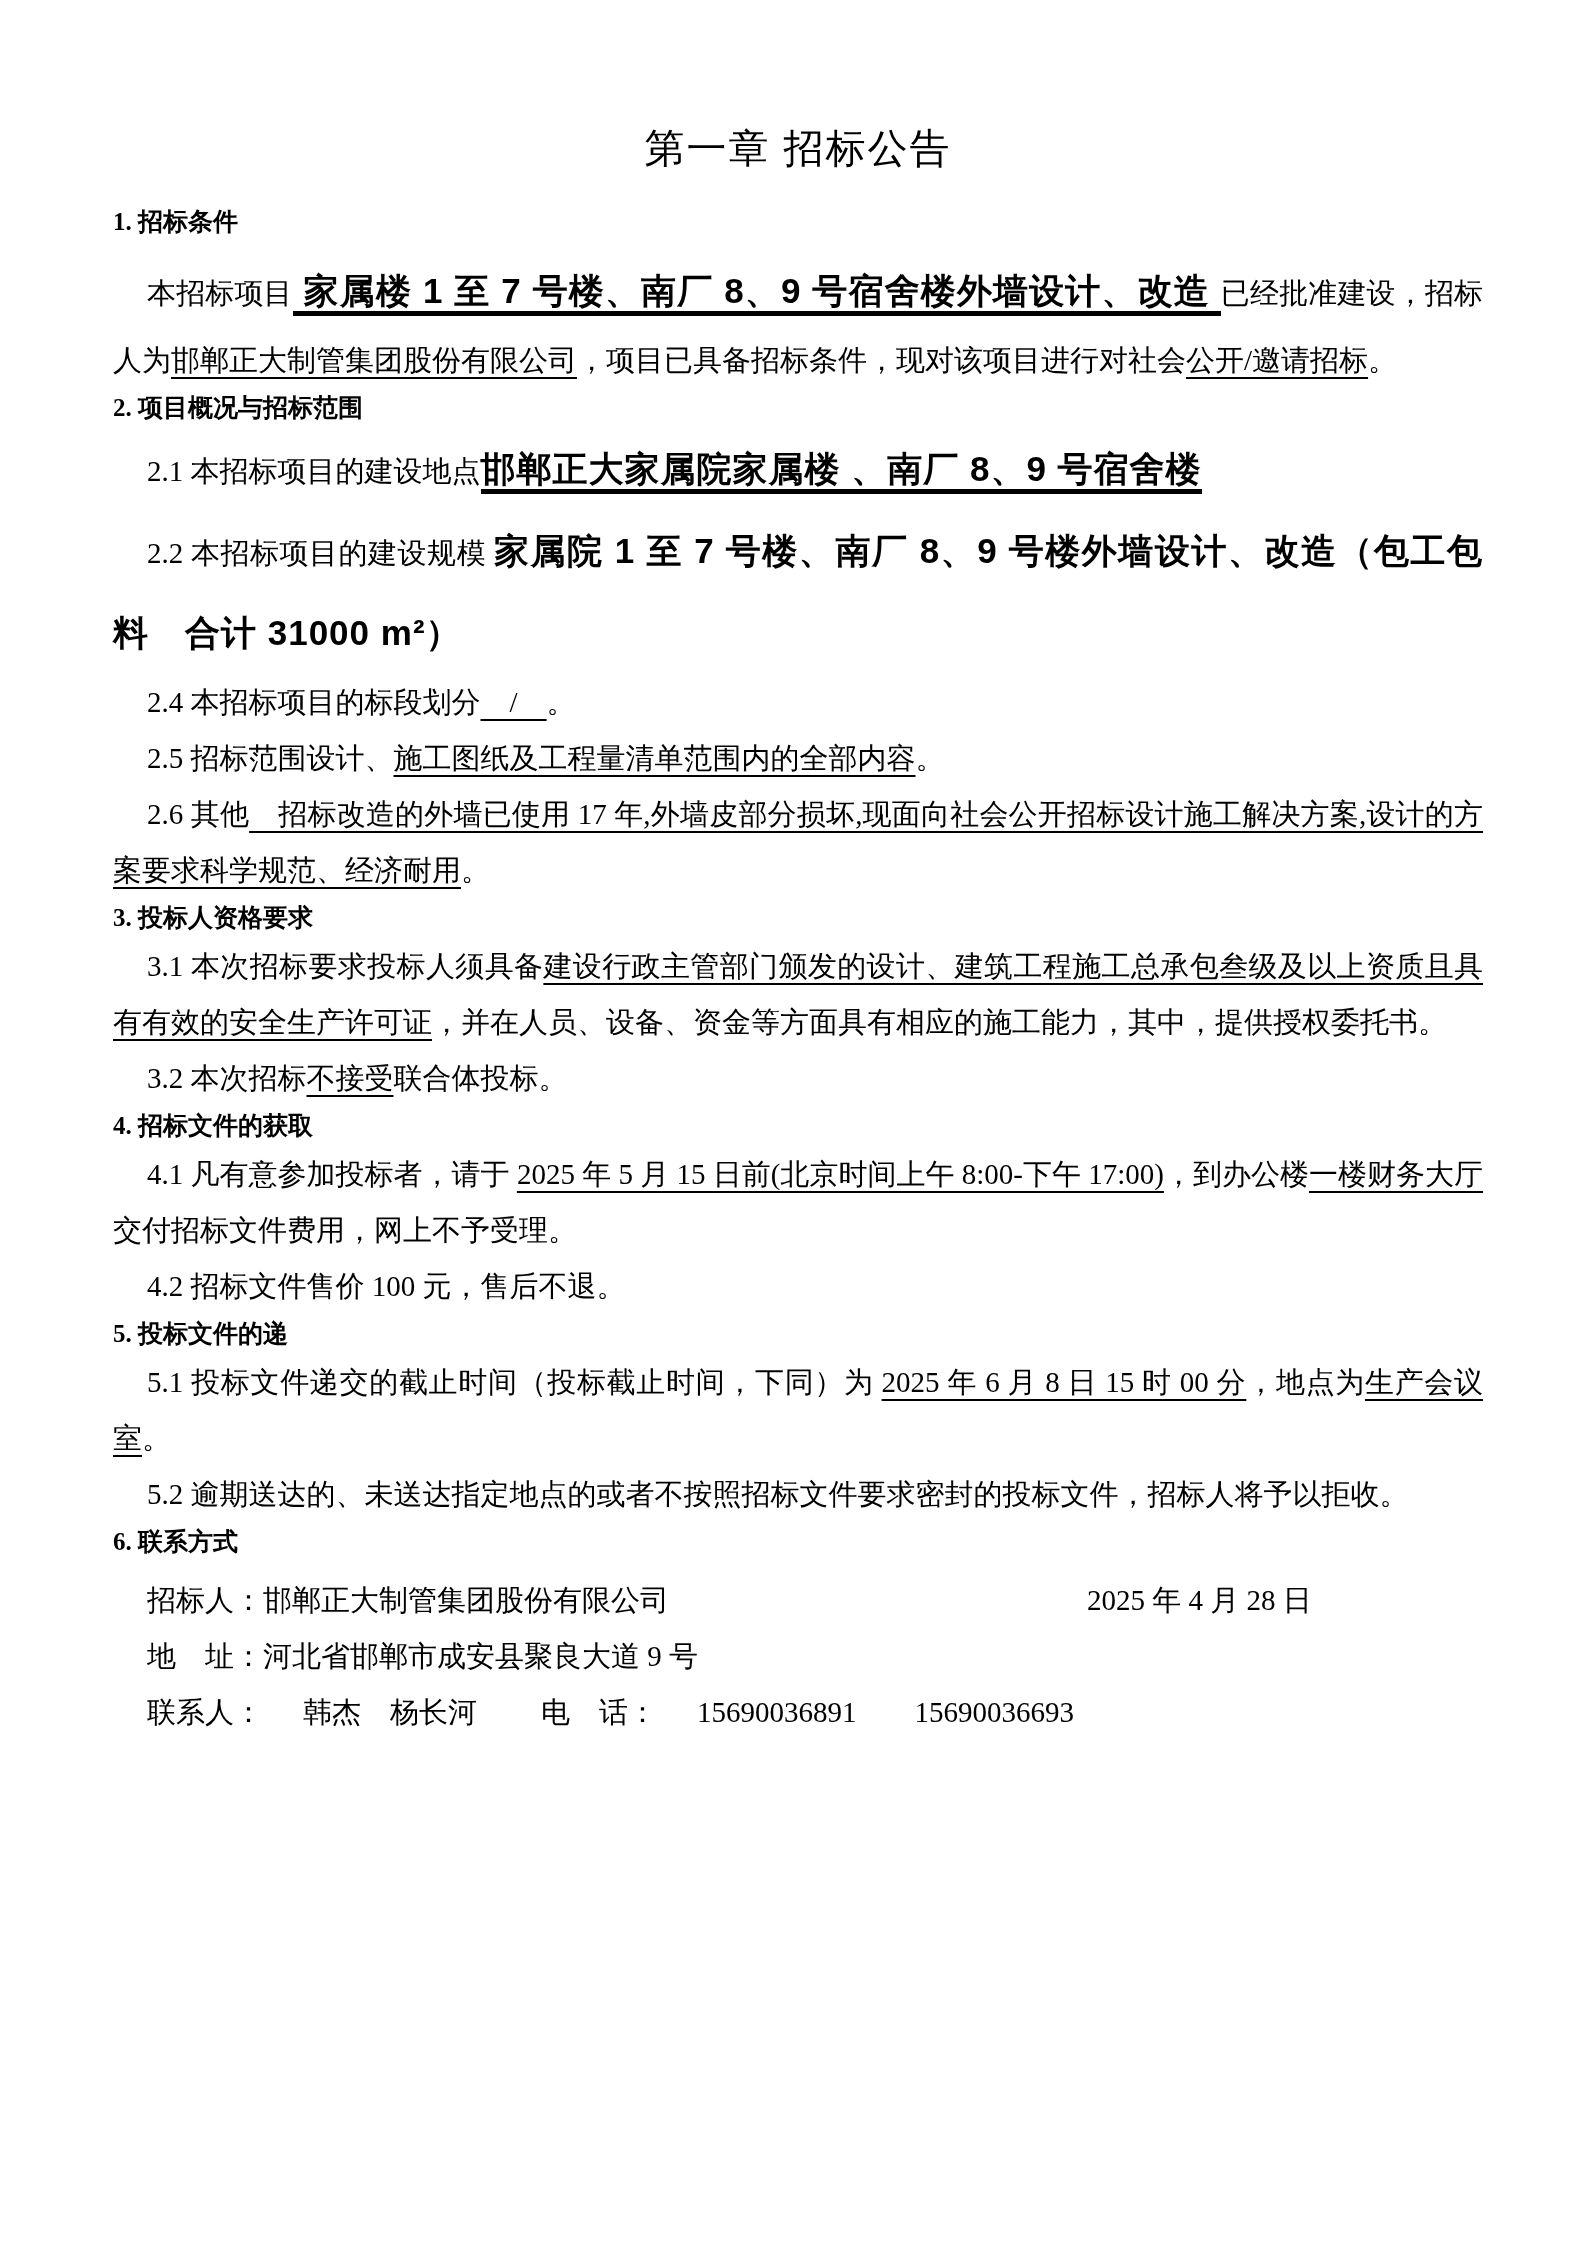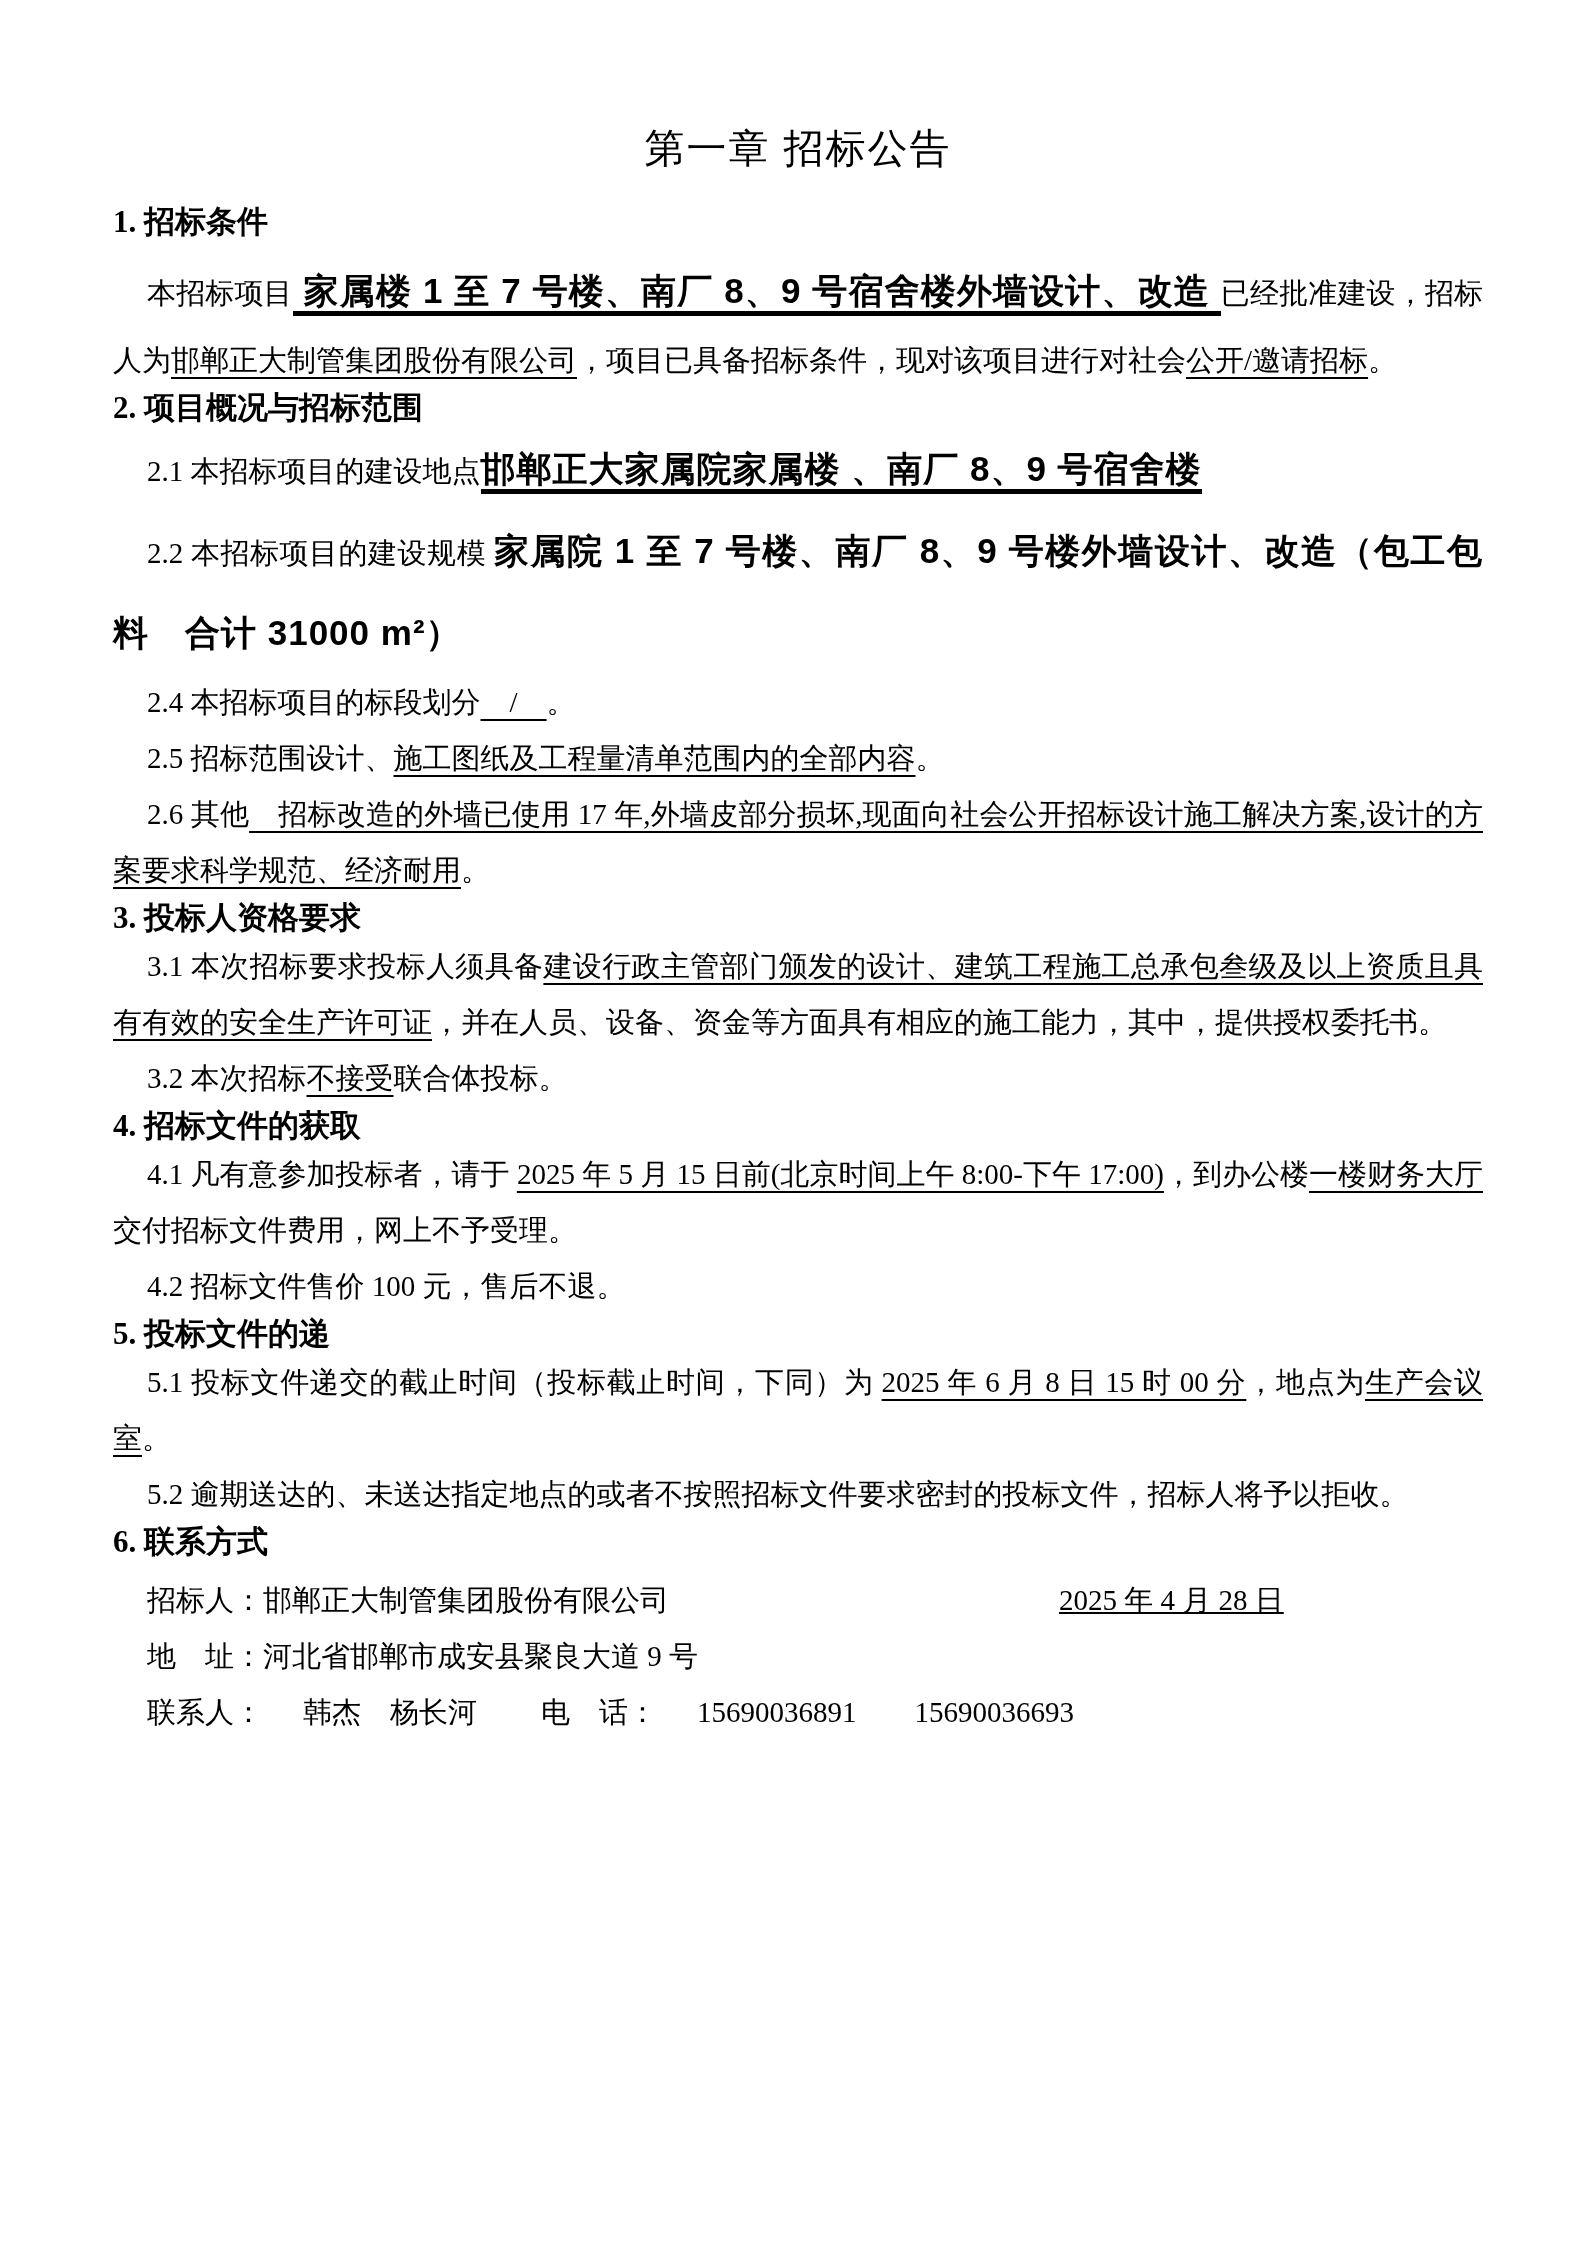--- a/index.html
+++ b/index.html
@@ -18,21 +18,21 @@
   .doc-title {
     font-family: "Liberation Sans", sans-serif;
     font-weight: normal;
     font-size: 40px;
     line-height: 52px;
     text-align: center;
     margin: 0 0 28px 0;
     letter-spacing: 2px;
   }
   .h {
-    font-size: 31px;
+    font-size: 25px;
     font-weight: bold;
     line-height: 40px;
     margin: 0 0 0 0;
   }
   .h.first { margin-top: 0; }
   .p {
     font-size: 29px;
     line-height: 56px;
     margin: 0;
     text-align: justify;
@@ -58,23 +58,22 @@
   .contact { margin-top: 10px; }
   .contact-row {
     position: relative;
     font-size: 29px;
     line-height: 56px;
     padding-left: 34px;
     margin: 0;
   }
   .contact-date {
     position: absolute;
-    left: 946px;
+    left: 974px;
     top: 0;
-    text-decoration: underline;
   }
   .gap-md { display: inline-block; width: 40px; }
   .gap-lg { display: inline-block; width: 64px; }
 </style>
 </head>
 <body>
 
 <div class="page">
 
   <h1 class="doc-title">第一章 招标公告</h1>

